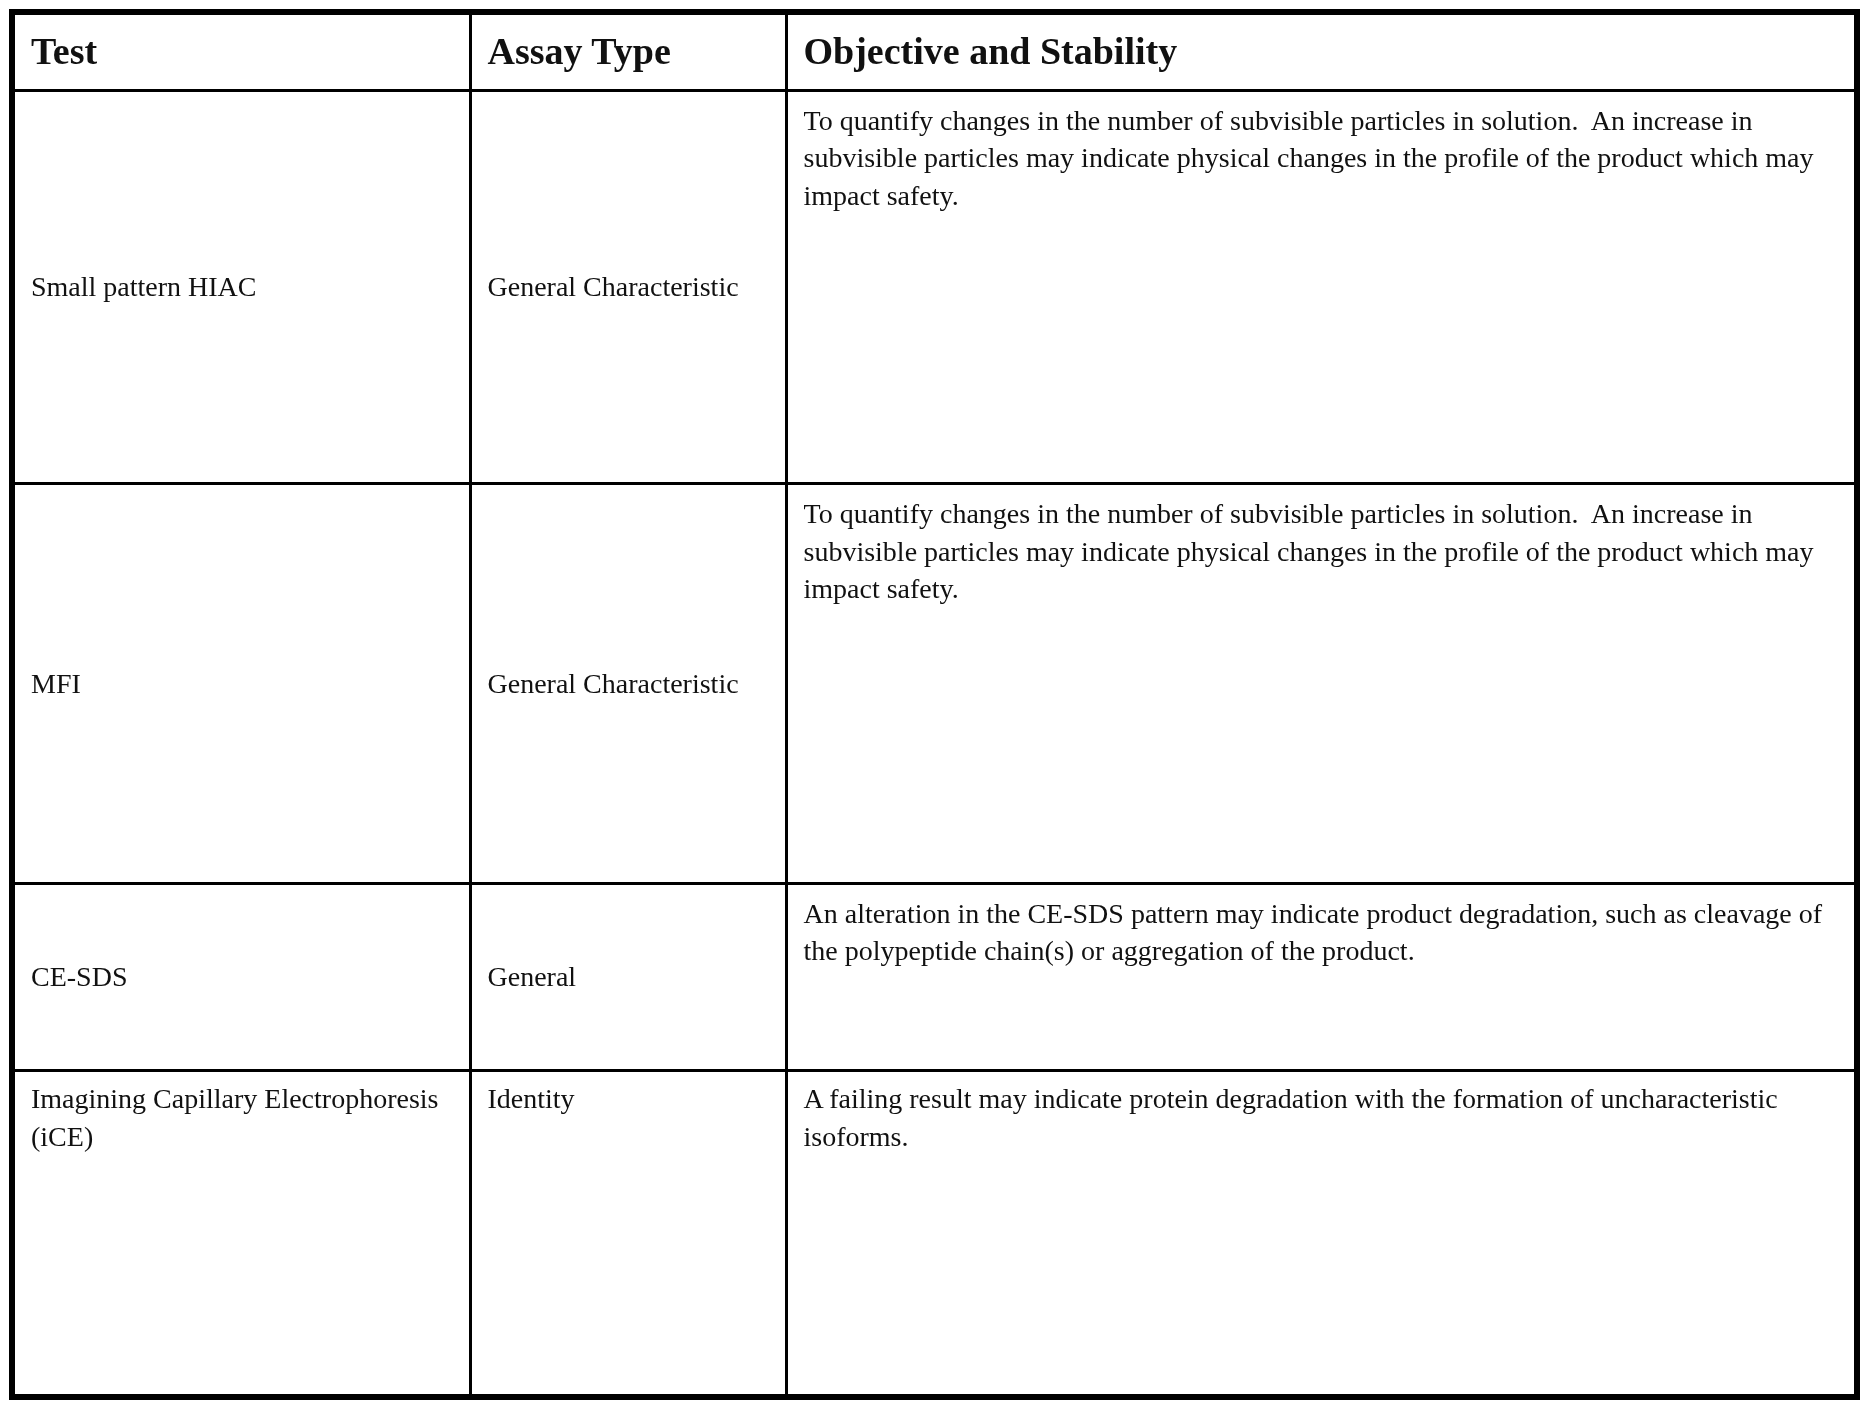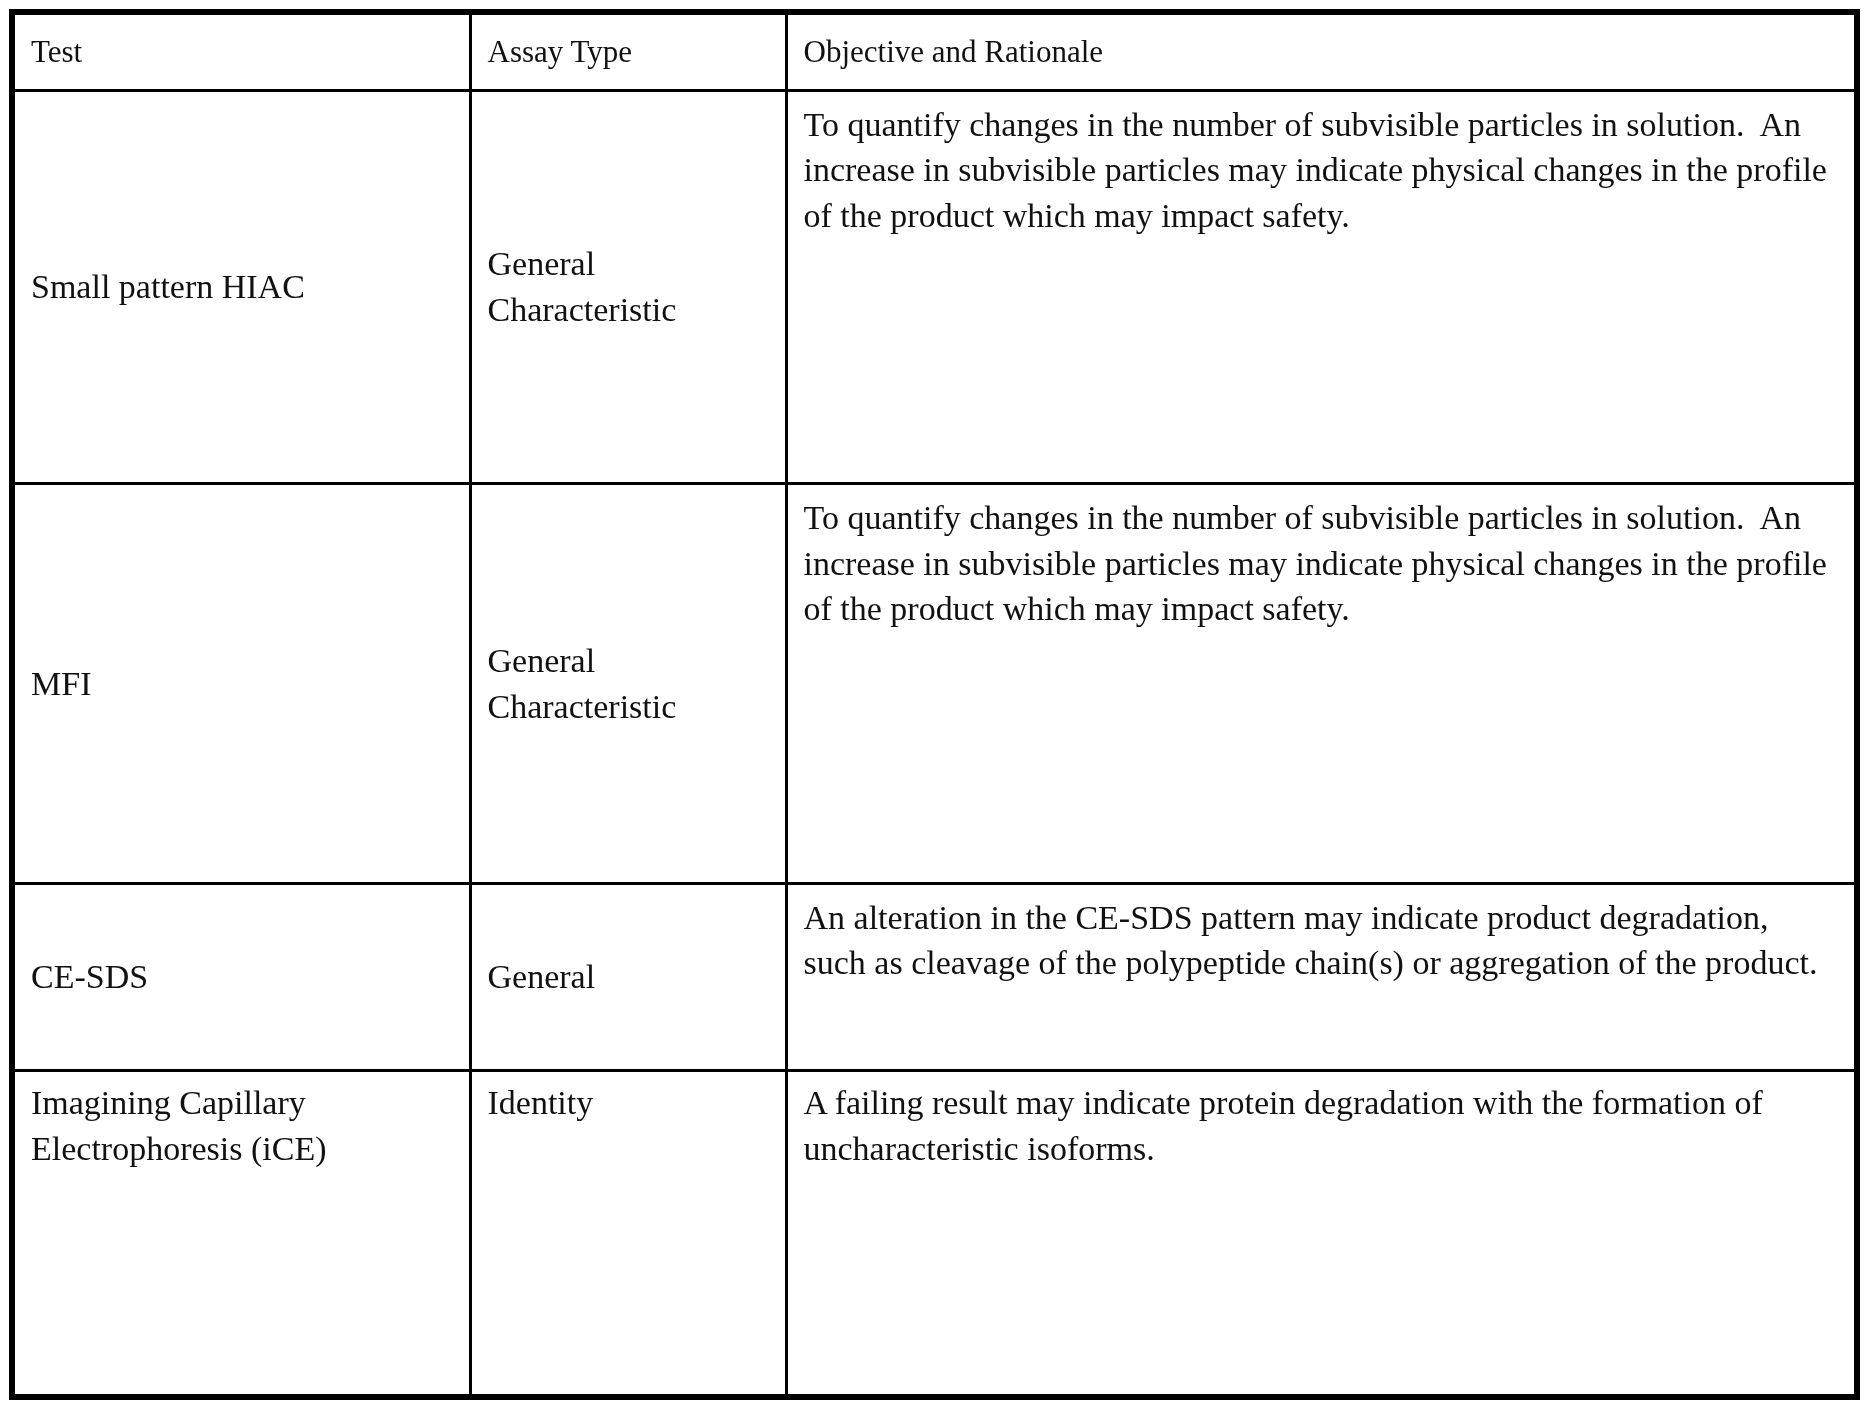--- a/index.html
+++ b/index.html
@@ -21,30 +21,30 @@
   table.assay-table {
     width: 100%;
     height: 100%;
     border-collapse: collapse;
     table-layout: fixed;
     border: 6px solid #000000;
   }
   th, td {
     border: 3px solid #000000;
     padding: 8px 16px;
-    font-size: 34px;
+    font-size: 28px;
     line-height: 1.34;
     text-align: left;
     vertical-align: middle;
     overflow: hidden;
   }
   thead tr { height: 78px; }
   th {
-    font-weight: normal;
-    font-size: 31px;
+    font-weight: bold;
+    font-size: 38px;
     vertical-align: middle;
   }
   td.col-objective {
     vertical-align: top;
     white-space: pre-wrap;
     padding-top: 10px;
   }
   tbody tr:nth-child(1) { height: 273px; }
   tbody tr:nth-child(2) { height: 277px; }
   tbody tr:nth-child(3) { height: 130px; }
@@ -62,21 +62,21 @@
   <table class="assay-table">
     <colgroup>
       <col style="width:458px">
       <col style="width:316px">
       <col>
     </colgroup>
     <thead>
       <tr>
         <th>Test</th>
         <th>Assay Type</th>
-        <th>Objective and Rationale</th>
+        <th>Objective and Stability</th>
       </tr>
     </thead>
     <tbody>
       <tr>
         <td class="col-test">Small pattern HIAC</td>
         <td class="col-assay">General Characteristic</td>
         <td class="col-objective">To quantify changes in the number of subvisible particles in solution.  An increase in subvisible particles may indicate physical changes in the profile of the product which may impact safety.</td>
       </tr>
       <tr>
         <td class="col-test">MFI</td>

